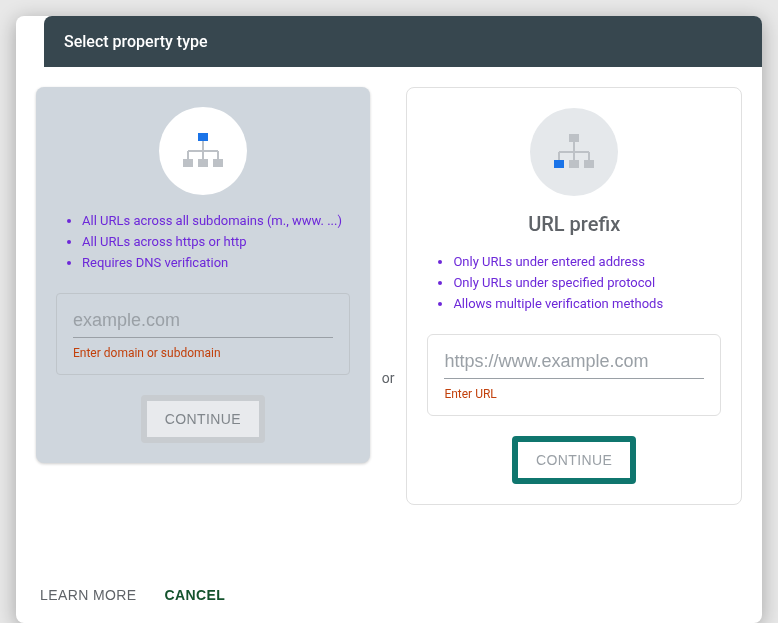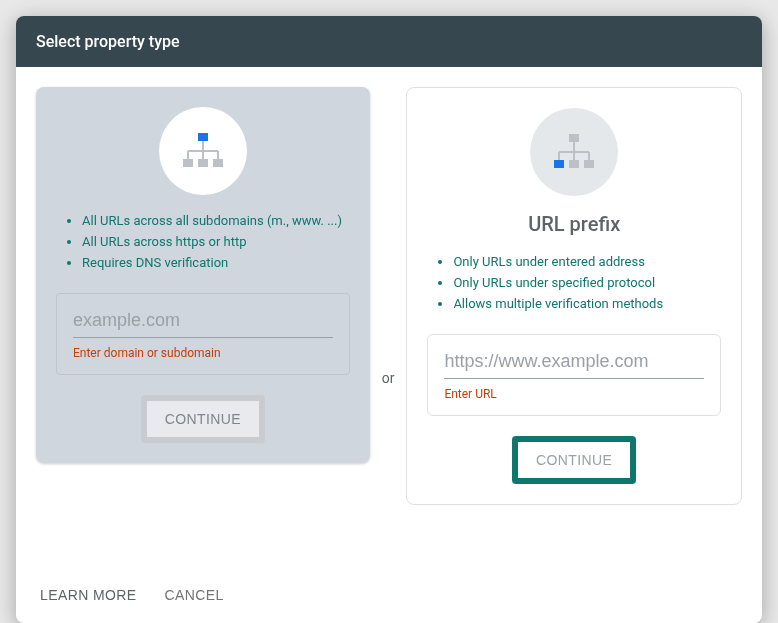--- a/index.html
+++ b/index.html
@@ -27,20 +27,21 @@
       display: flex;
       flex-direction: column;
     }
     .modal-header {
       background: #37474f;
       color: #fff;
       padding: 16px 20px;
       font-size: 16px;
       font-weight: 500;
       border-radius: 8px 8px 0 0;
+      margin-left: 28px;
     }
     .modal-body {
       flex: 1;
       padding: 20px;
       display: flex;
       align-items: flex-start;
       gap: 0;
     }
     .card {
       flex: 1;
@@ -95,21 +96,21 @@
       color: #fff;
       font-size: 11px;
       font-weight: 500;
       padding: 2px 8px;
       border-radius: 10px;
     }
     .bullets {
       align-self: stretch;
       list-style: disc;
       padding-left: 26px;
-      color: #0f766e;
+      color: #6d28d9;
       font-size: 13px;
       line-height: 1.6;
       margin-bottom: 20px;
     }
     .input-wrap {
       align-self: stretch;
       border: 1px solid #bfc5ca;
       border-radius: 4px;
       padding: 16px 16px 14px 16px;
       margin-bottom: 20px;
@@ -160,22 +161,22 @@
     .footer-btn {
       background: none;
       border: none;
       font-size: 14px;
       font-weight: 500;
       letter-spacing: 0.4px;
       color: #5f6368;
       cursor: pointer;
     }
     .footer-btn.cancel {
-      color: #737373;
-      font-weight: 400;
+      color: #14532d;
+      font-weight: 700;
     }
   </style>
 </head>
 <body>
 
 <div class="modal">
   <div class="modal-header">Select property type</div>
 
   <div class="modal-body">
 

